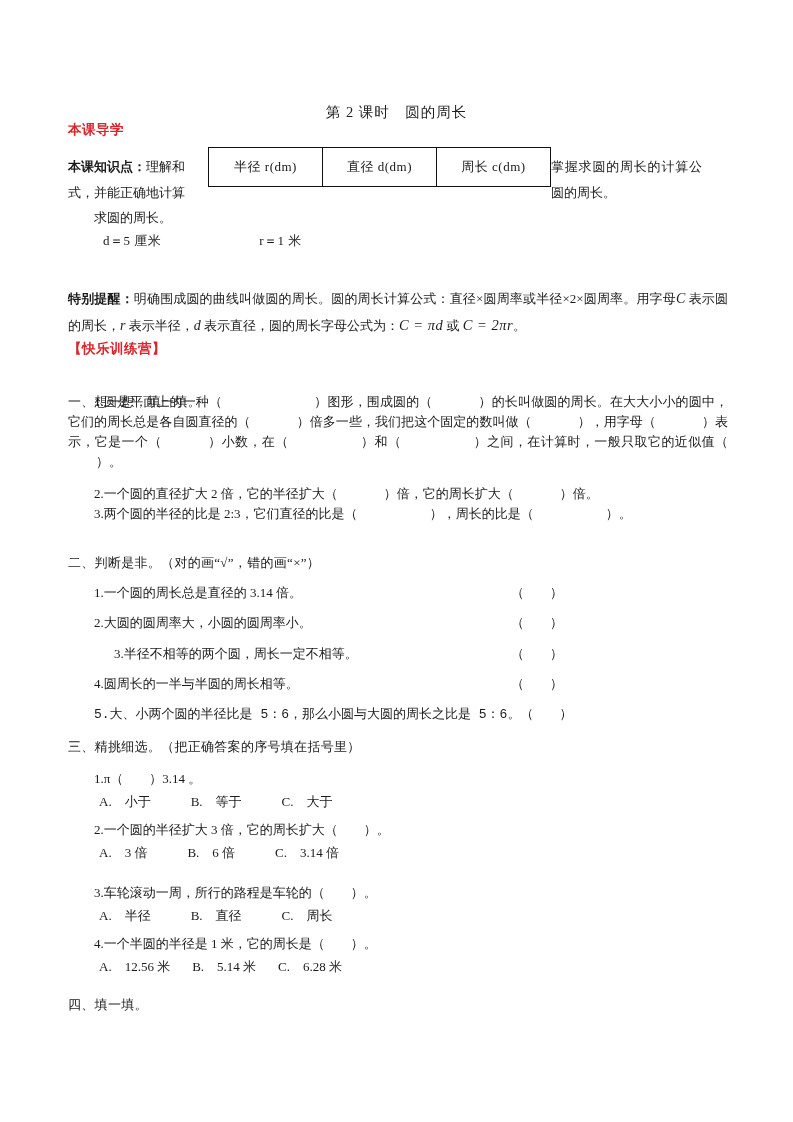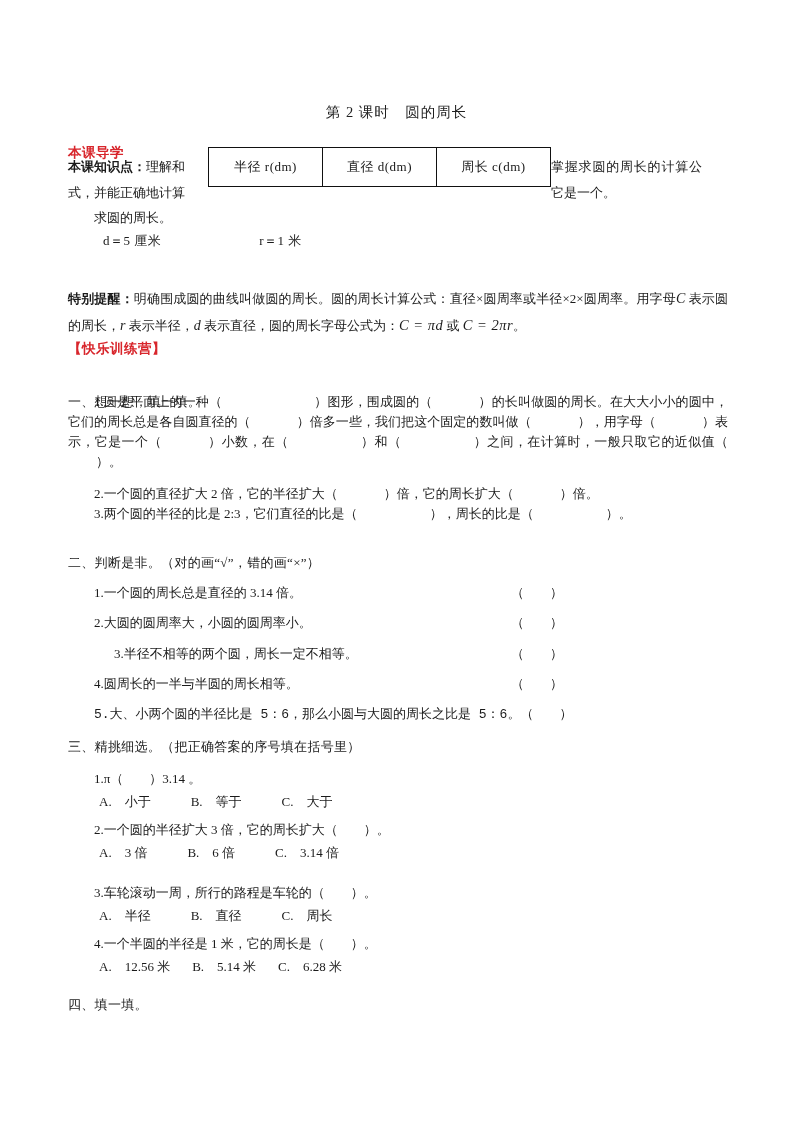--- a/index.html
+++ b/index.html
@@ -171,41 +171,41 @@
   .optgap-b { display: inline-block; width: 40px; }
   .optgap-s { display: inline-block; width: 22px; }
 </style>
 </head>
 <body>
 
 <div class="page">
 
   <div class="abs doc-title">第 2 课时　圆的周长</div>
 
-  <div class="abs red-head" style="left:68px; top:144px;font-family:Liberation Mono, monospace;">本课导学</div>
+  <div class="abs red-head" style="left:68px; top:121px;font-family:Liberation Mono, monospace;">本课导学</div>
 
   <div class="guide-left">
     <div class="l1"><span class="bold-label">本课知识点：</span><span>理解和</span></div>
     <div class="l2">式，并能正确地计算</div>
     <div class="l3">求圆的周长。</div>
   </div>
 
   <table class="meas-table">
     <tbody>
         <tr>
       <td>半径 r(dm)</td>
       <td>直径 d(dm)</td>
       <td>周长 c(dm)</td>
     </tr>
   </tbody>
     </table>
 
   <div class="guide-right">
     <div class="r1">掌握求圆的周长的计算公</div>
-    <div class="r2">它是一个。</div>
+    <div class="r2">圆的周长。</div>
   </div>
 
   <div class="sample-row">
     <span>d＝5 厘米</span><span class="gap"></span><span>r＝1 米</span>
   </div>
 
   <div class="tip">
     <span class="bold-label">特别提醒：</span><span>明确围成圆的曲线叫做圆的周长。圆的周长计算公式：直径×圆周率或半径×2×圆周率。用字母</span><span class="mathi">C</span><span> 表示圆的周长，</span><span class="mathi">r</span><span> 表示半径，</span><span class="mathi">d</span><span> 表示直径，圆的周长字母公式为：</span><span class="formula">C = πd</span><span> 或 </span><span class="formula">C = 2πr</span><span>。</span>
   </div>
 

